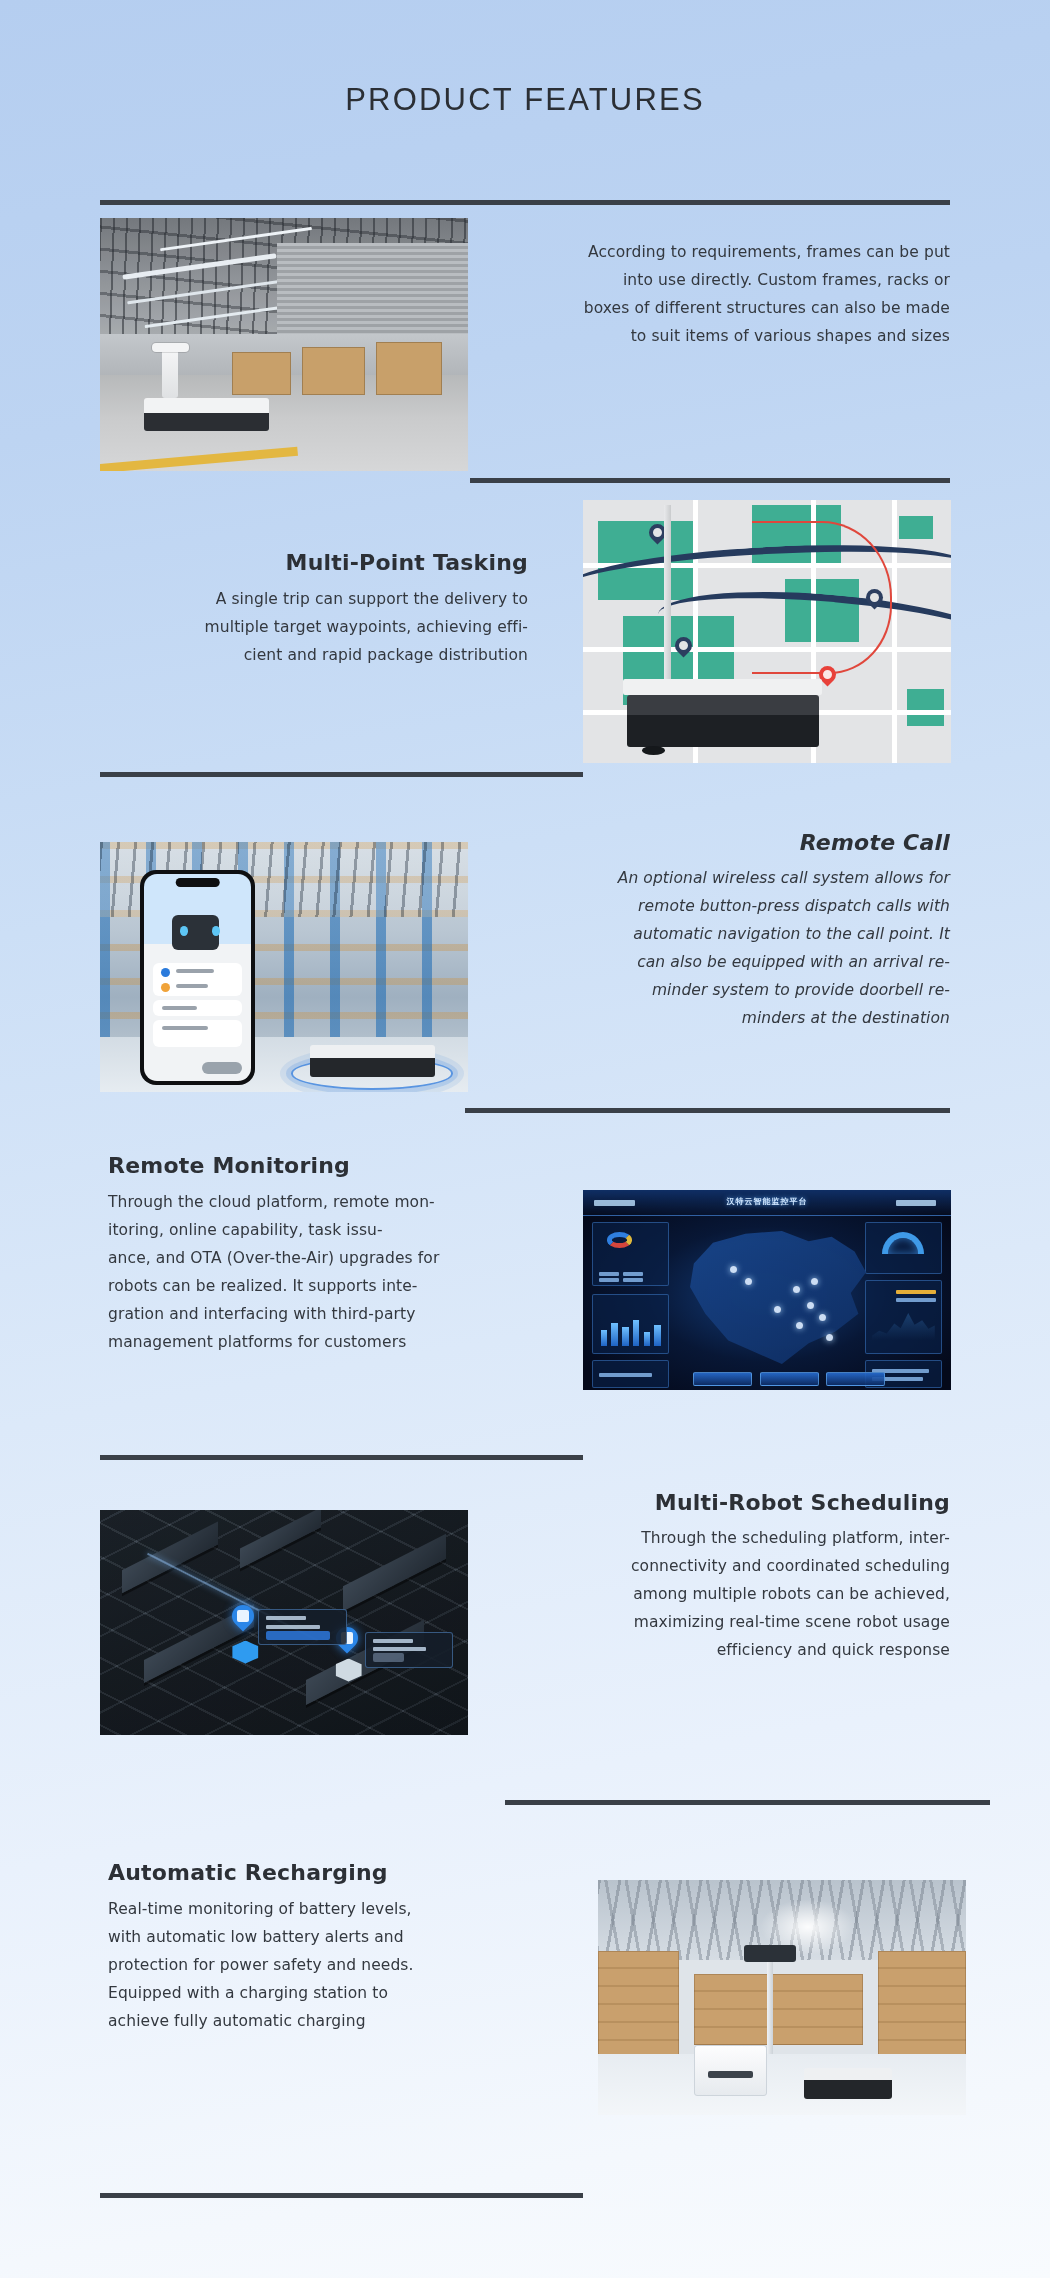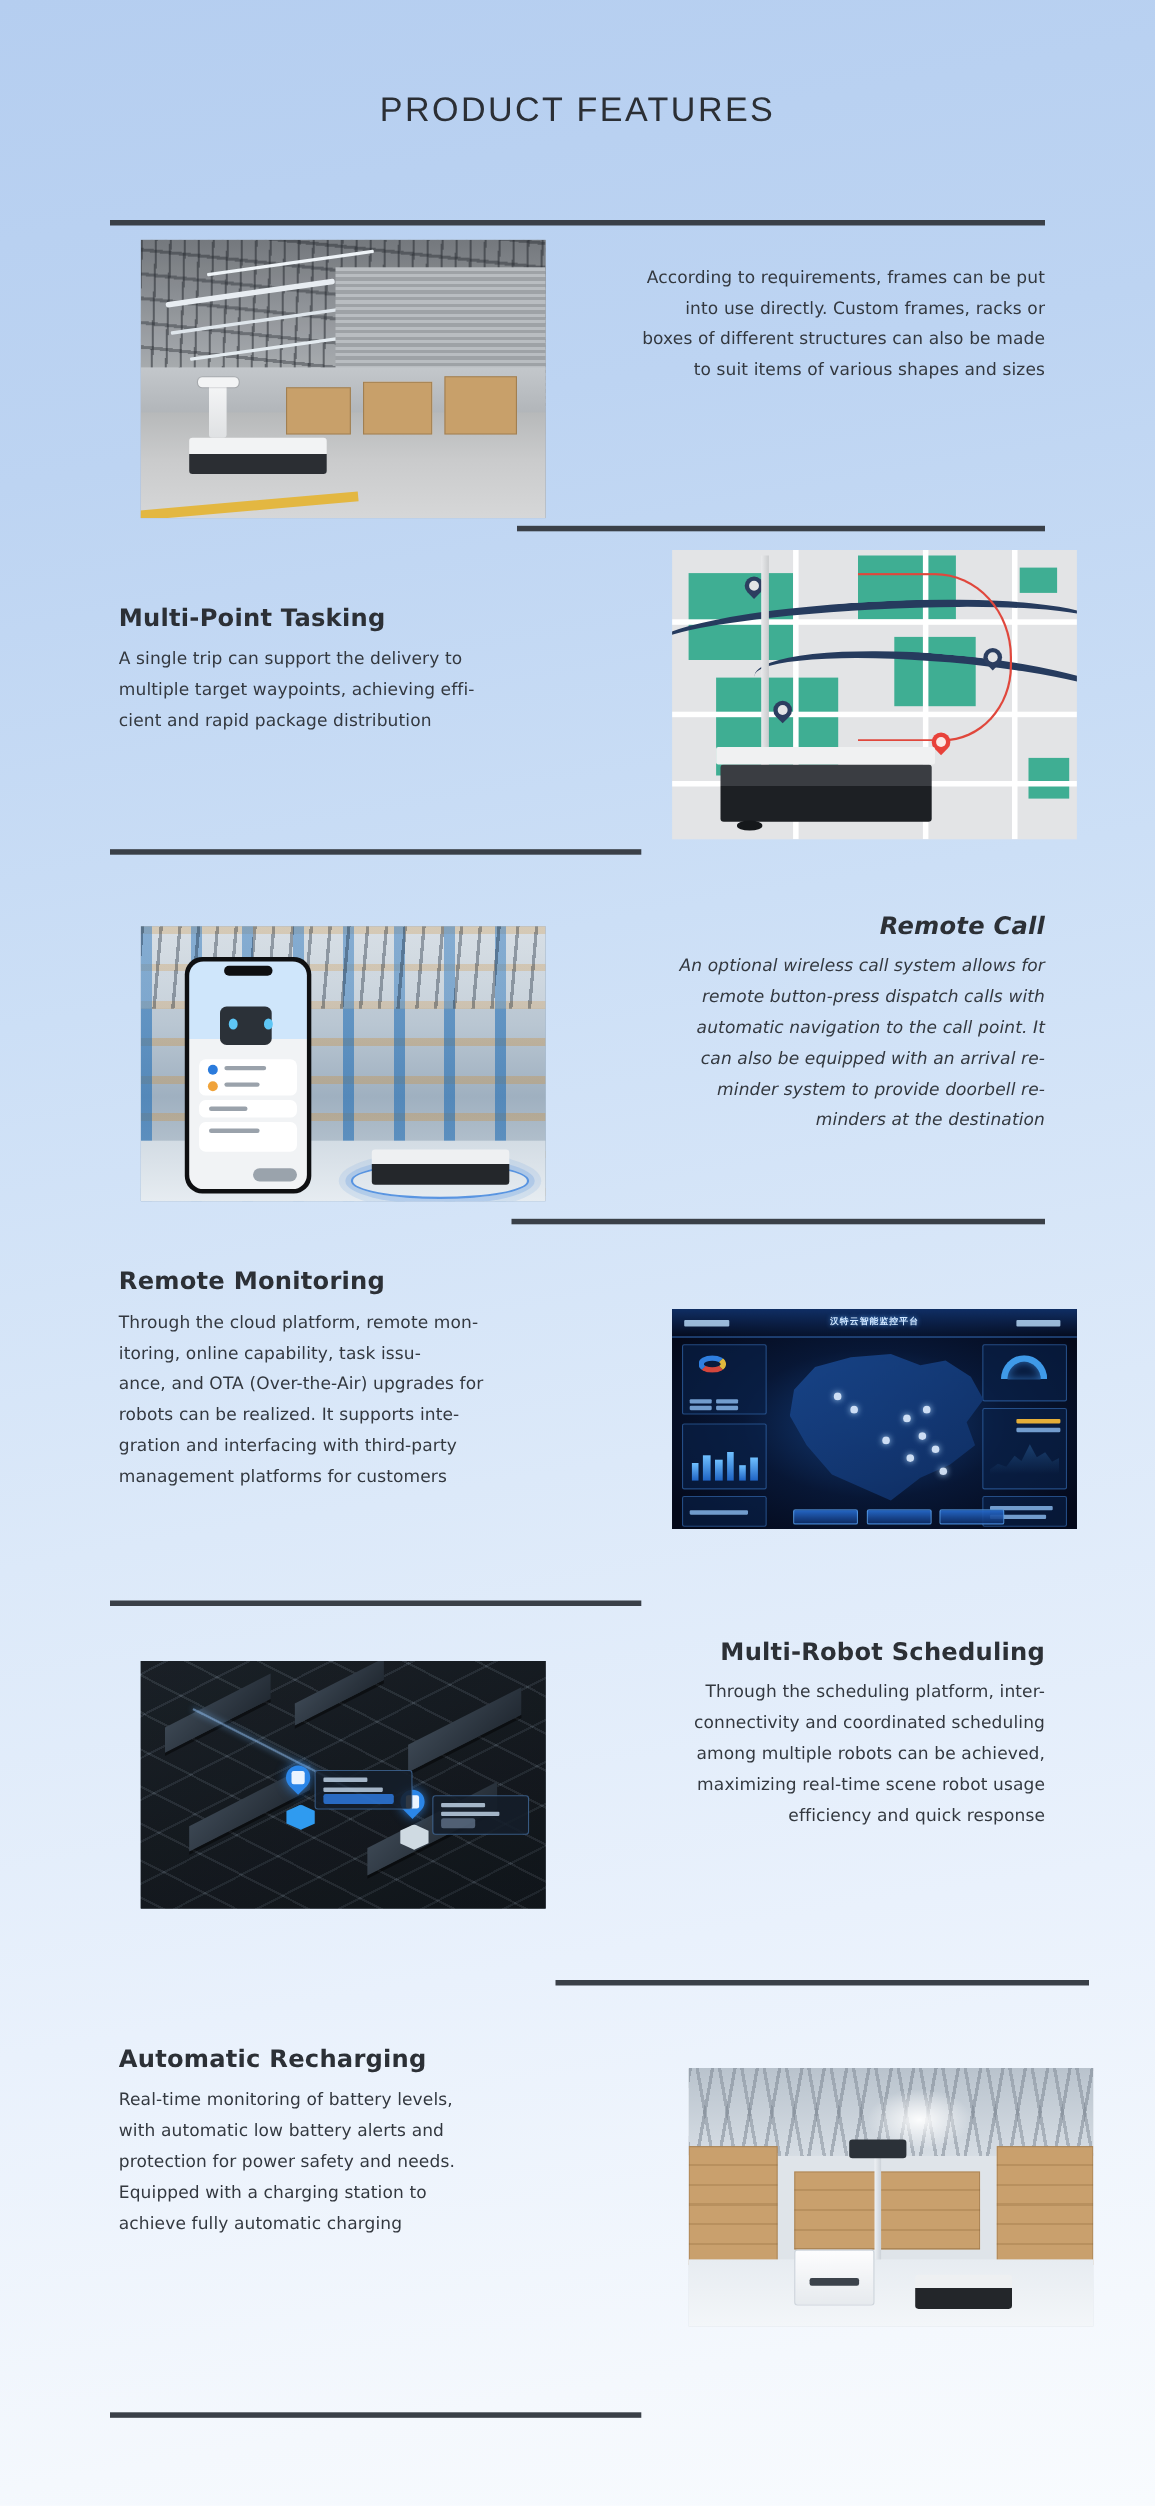--- a/index.html
+++ b/index.html
@@ -17,21 +17,21 @@
     position:absolute; top:82px; left:0; width:1050px; text-align:center;
     font-family:"Liberation Sans", sans-serif;
     font-size:31px; letter-spacing:2.2px; color:#2b2f35; font-weight:400;
   }
 
   
   .divider { position:absolute; height:5px; background:#3a4048; }
 
   
   .sect { position:absolute; }
-  .thumb { position:absolute; overflow:hidden;margin-left:28px; }
+  .thumb { position:absolute; overflow:hidden; }
   .copy  { position:absolute; }
 
   .head {
     font-family:"DejaVu Sans", sans-serif;
     font-size:22px; font-weight:700; color:#2c3036; letter-spacing:.2px;
   }
   .body-txt {
     font-family:"DejaVu Sans", sans-serif;
     font-size:15.5px; line-height:28px; color:#33383f; letter-spacing:.1px;
   }
@@ -387,21 +387,21 @@
         <div>into use directly. Custom frames, racks or</div>
         <div>boxes of different structures can also be made</div>
         <div>to suit items of various shapes and sizes</div>
       </div>
     </div>
   </div>
 
   <div class="divider" style="left:470px; top:478px; width:480px;"></div>
 
   <div class="sect" style="left:0; top:500px; width:1050px; height:270px;">
-    <div class="copy lalign" style="left:108px; top:50px; width:420px;">
+    <div class="copy lalign" style="left:108px; top:50px; width:420px;text-align:right;">
       <div class="head l">Multi-Point Tasking</div>
       <div class="body-txt">
         <div>A single trip can support the delivery to</div>
         <div>multiple target waypoints, achieving effi-</div>
         <div>cient and rapid package distribution</div>
       </div>
     </div>
 
     <div class="thumb img-map" style="left:583px; top:0; width:368px; height:263px;">
       <div class="green g1"></div>

